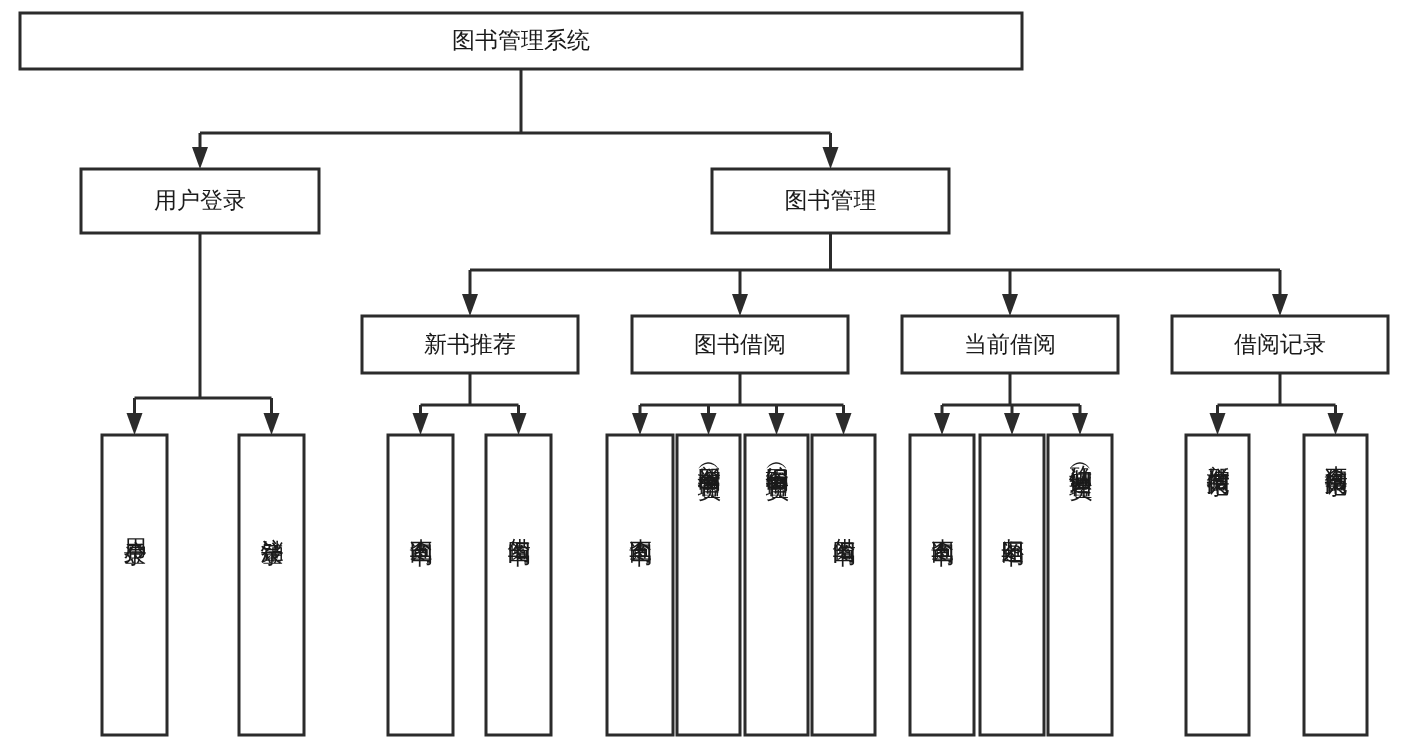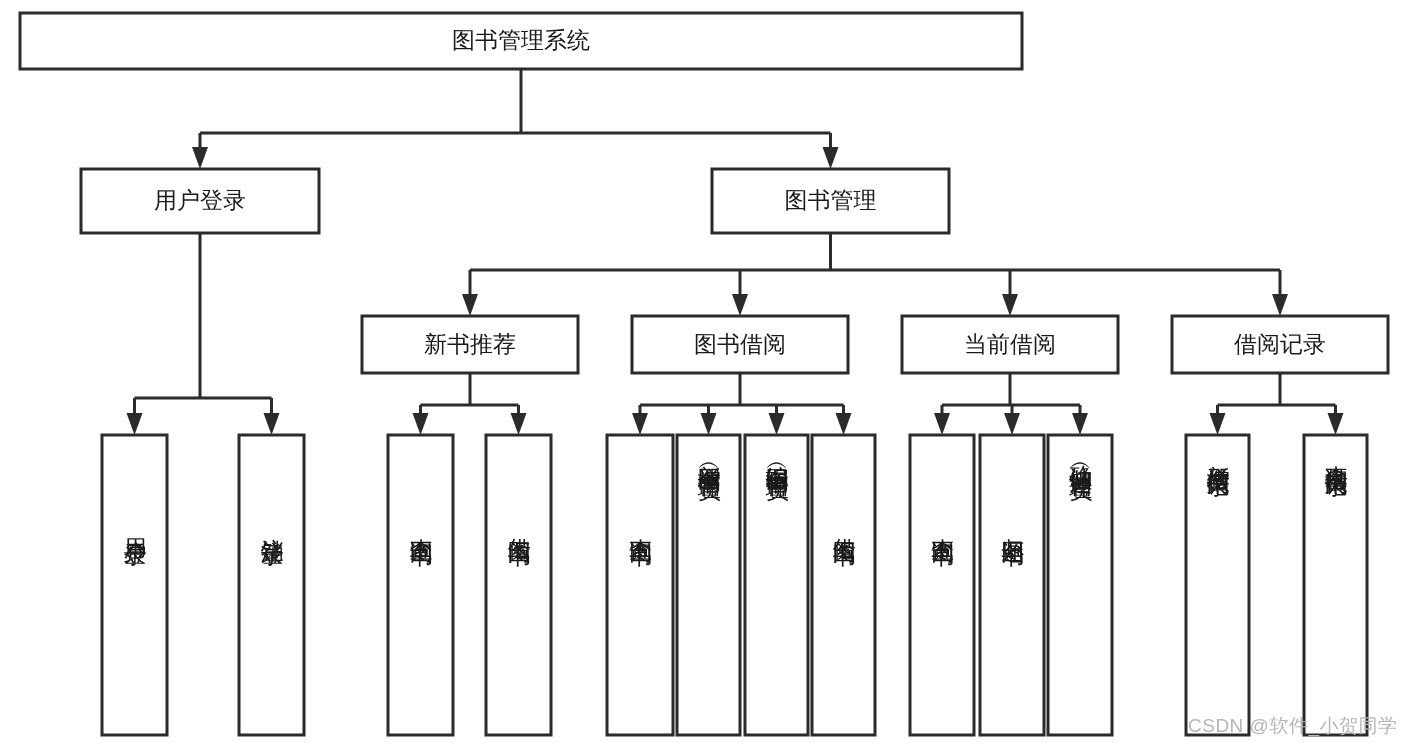--- a/index.html
+++ b/index.html
@@ -215,14 +215,13 @@
       <div class="leaf-label" style="left: 695.5px; top: 447px; height: 276px;">新增图书（管理员）</div>
       <div class="leaf-label" style="left: 763.5px; top: 447px; height: 276px;">编辑图书（管理员）</div>
       <div class="leaf-label" style="left: 830.5px; top: 520px; height: 276px;">借阅图书</div>
       <div class="leaf-label" style="left: 929px; top: 520px; height: 276px;">查询图书</div>
       <div class="leaf-label" style="left: 999px; top: 520px; height: 276px;">归还图书</div>
       <div class="leaf-label" style="left: 1067px; top: 447px; height: 276px;">确认归还（管理员）</div>
       <div class="leaf-label" style="left: 1204.5px; top: 447px; height: 276px;">新增借阅记录</div>
       <div class="leaf-label" style="left: 1322.5px; top: 447px; height: 276px;">查询借阅记录</div>
     </div>
 
-  <div class="watermark">CSDN @软件_小贺同学</div>
 </div>
 
 </body></html>

